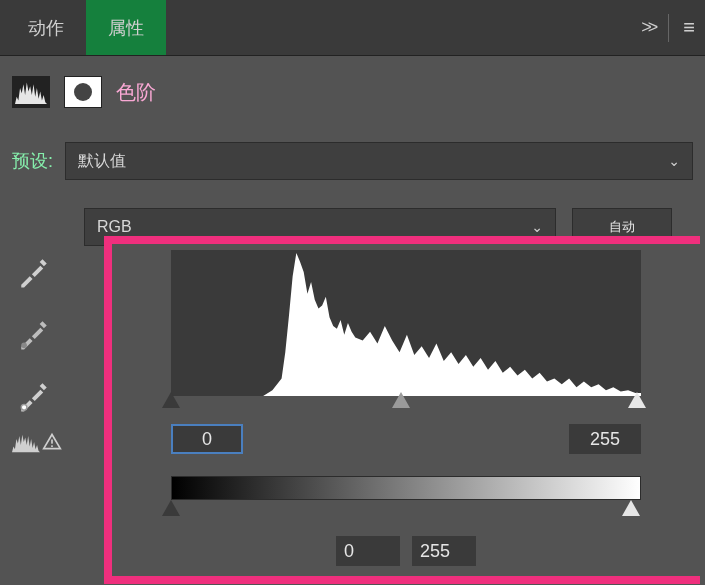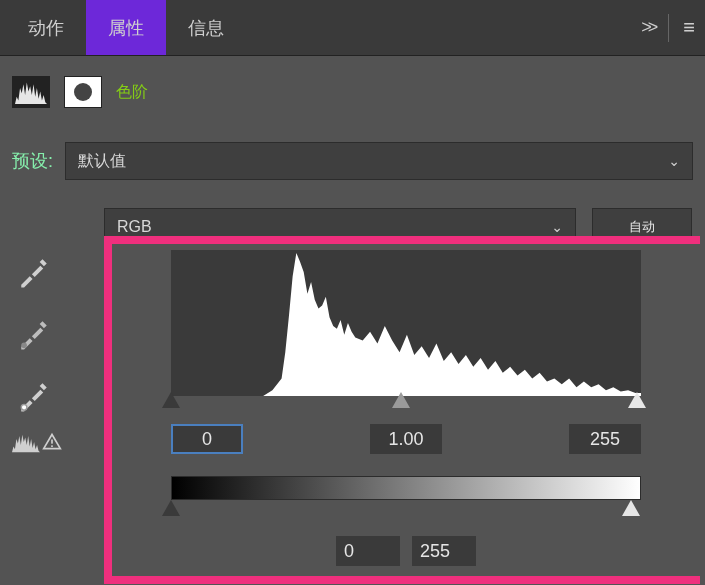--- a/index.html
+++ b/index.html
@@ -20,21 +20,21 @@
     display: flex; align-items: stretch;
     padding-left: 6px;
   }
   .tab {
     padding: 10px 22px;
     display: flex; align-items: center;
     color: #cfcfcf;
     font-size: 18px;
     cursor: default;
   }
-  .tab.active { background: #6d28d9; text-align: right; }
+  .tab.active { background: #15803d; text-align: right; }
   .tabbar-right {
     margin-left: auto;
     display: flex; align-items: center;
     gap: 14px;
     padding-right: 10px;
     color: #cfcfcf;
   }
   .tabbar-right .chev { font-size: 18px; letter-spacing: -4px; }
   .tabbar-right .divider { width: 1px; height: 28px; background: #666; }
   .tabbar-right .menu { font-size: 20px; }
@@ -50,41 +50,41 @@
     padding: 3px 3px 4px 3px;
   }
   .icon-box svg { width: 100%; height: 100%; }
   .mask-box {
     width: 38px; height: 32px;
     background: #fff;
     display: flex; align-items: center; justify-content: center;
     border: 1px solid #222;
   }
   .mask-box .circle { width: 18px; height: 18px; border-radius: 50%; background: #444; }
-  .title-text { font-size: 16px; color: #84cc16; }
+  .title-text { font-size: 20px; color: #f9a8d4; }
 
   
   .row { display: flex; align-items: center; gap: 12px; margin-top: 34px; }
   .row-label { font-size: 18px; color: #86efac; }
   .select {
     flex: 1;
     height: 38px;
     background: #3f3f3f;
     border: 1px solid #2c2c2c;
     display: flex; align-items: center;
     padding: 12px 12px;
     position: relative;
   }
   .select .chev {
     position: absolute; right: 12px; top: 50%; transform: translateY(-50%);
     color: #cfcfcf; font-size: 14px;
   }
 
   .row2 { display: flex; align-items: center; gap: 16px; margin-top: 28px; margin-left: 72px; }
-  .row2 .select { width: 472px; flex: 0 0 472px; margin-left: 20px; }
+  .row2 .select { width: 472px; flex: 0 0 472px; }
   .btn {
     width: 100px; height: 38px;
     background: #3f3f3f;
     border: 1px solid #2c2c2c;
     display: flex; align-items: center; justify-content: center;
     font-size: 13px; color: #e6e6e6;
   }
 
   
   .levels-wrap {
@@ -172,21 +172,20 @@
     font-size: 18px; color: #e6e6e6;
   }
   .out-row .inp { width: 64px; }
 </style>
 </head>
 <body>
 
 <div class="tabbar">
   <div class="tab">动作</div>
   <div class="tab active">属性</div>
-  <div class="tab">信息</div>
   <div class="tabbar-right">
     <span class="chev">&gt;&gt;</span>
     <span class="divider"></span>
     <span class="menu">≡</span>
   </div>
 </div>
 
 <div class="content">
   <div class="titlebar">
     <div class="icon-box">
@@ -256,21 +255,20 @@
     </svg>
   </div>
   <div class="arrows">
     <div class="tri black"></div>
     <div class="tri gray"></div>
     <div class="tri white"></div>
   </div>
 
   <div class="inputs-row">
     <div class="inp hl">0</div>
-    <div class="inp center">1.00</div>
     <div class="inp right">255</div>
   </div>
 
   <div class="grad"></div>
   <div class="arrows2">
     <div class="tri black" style="left:-4px"></div>
     <div class="tri white" style="right:6px"></div>
   </div>
 
   <div class="out-row">

